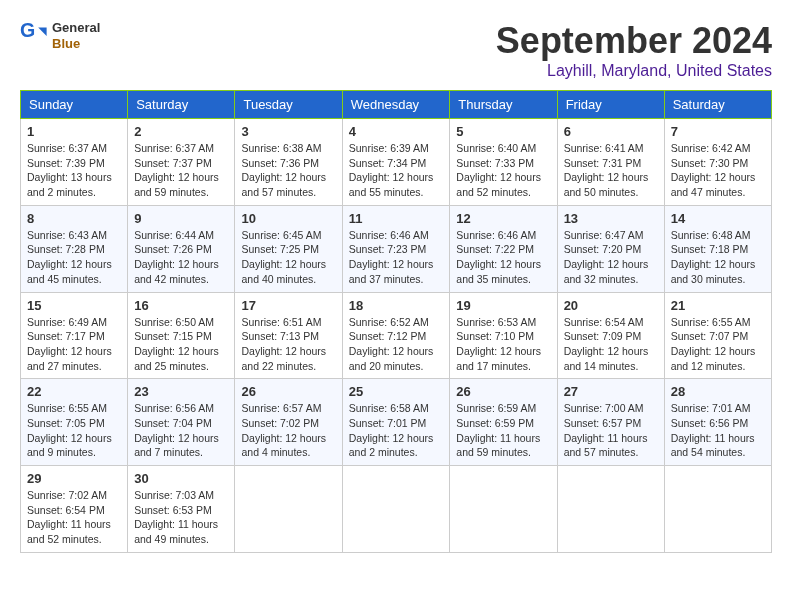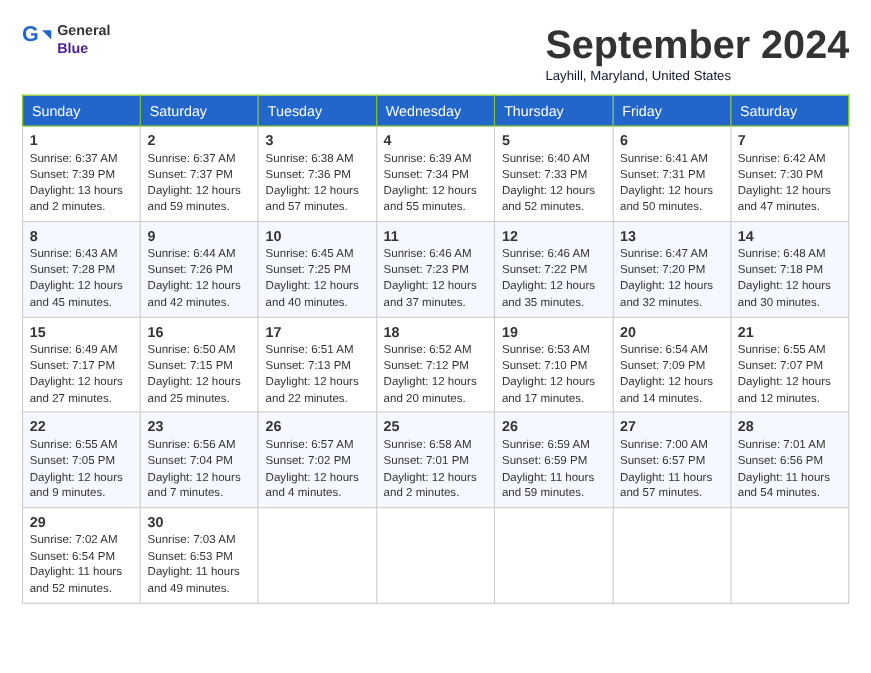--- a/index.html
+++ b/index.html
@@ -22,35 +22,36 @@
       gap: 4px;
     }
     .logo-text {
       display: flex;
       flex-direction: column;
       font-size: 13px;
       font-weight: bold;
       line-height: 1.2;
     }
     .logo-general { color: #333; }
-    .logo-blue { color: #4c1d95; }
+    .logo-blue { color: #a16207; }
     .logo-icon {
       width: 28px;
       height: 28px;
     }
     .title-area {
+      text-align: right;
     }
     .month-title {
       font-size: 36px;
       font-weight: bold;
       color: #333;
     }
     .location-title {
-      font-size: 12px;
-      color: #0f172a;
+      font-size: 16px;
+      color: #4c1d95;
     }
     .calendar-table {
       width: 100%;
       border-collapse: collapse;
       font-size: 11px;
     }
     .calendar-table th {
       background: #2266cc;
       color: #fff;
       padding: 6px 8px;

